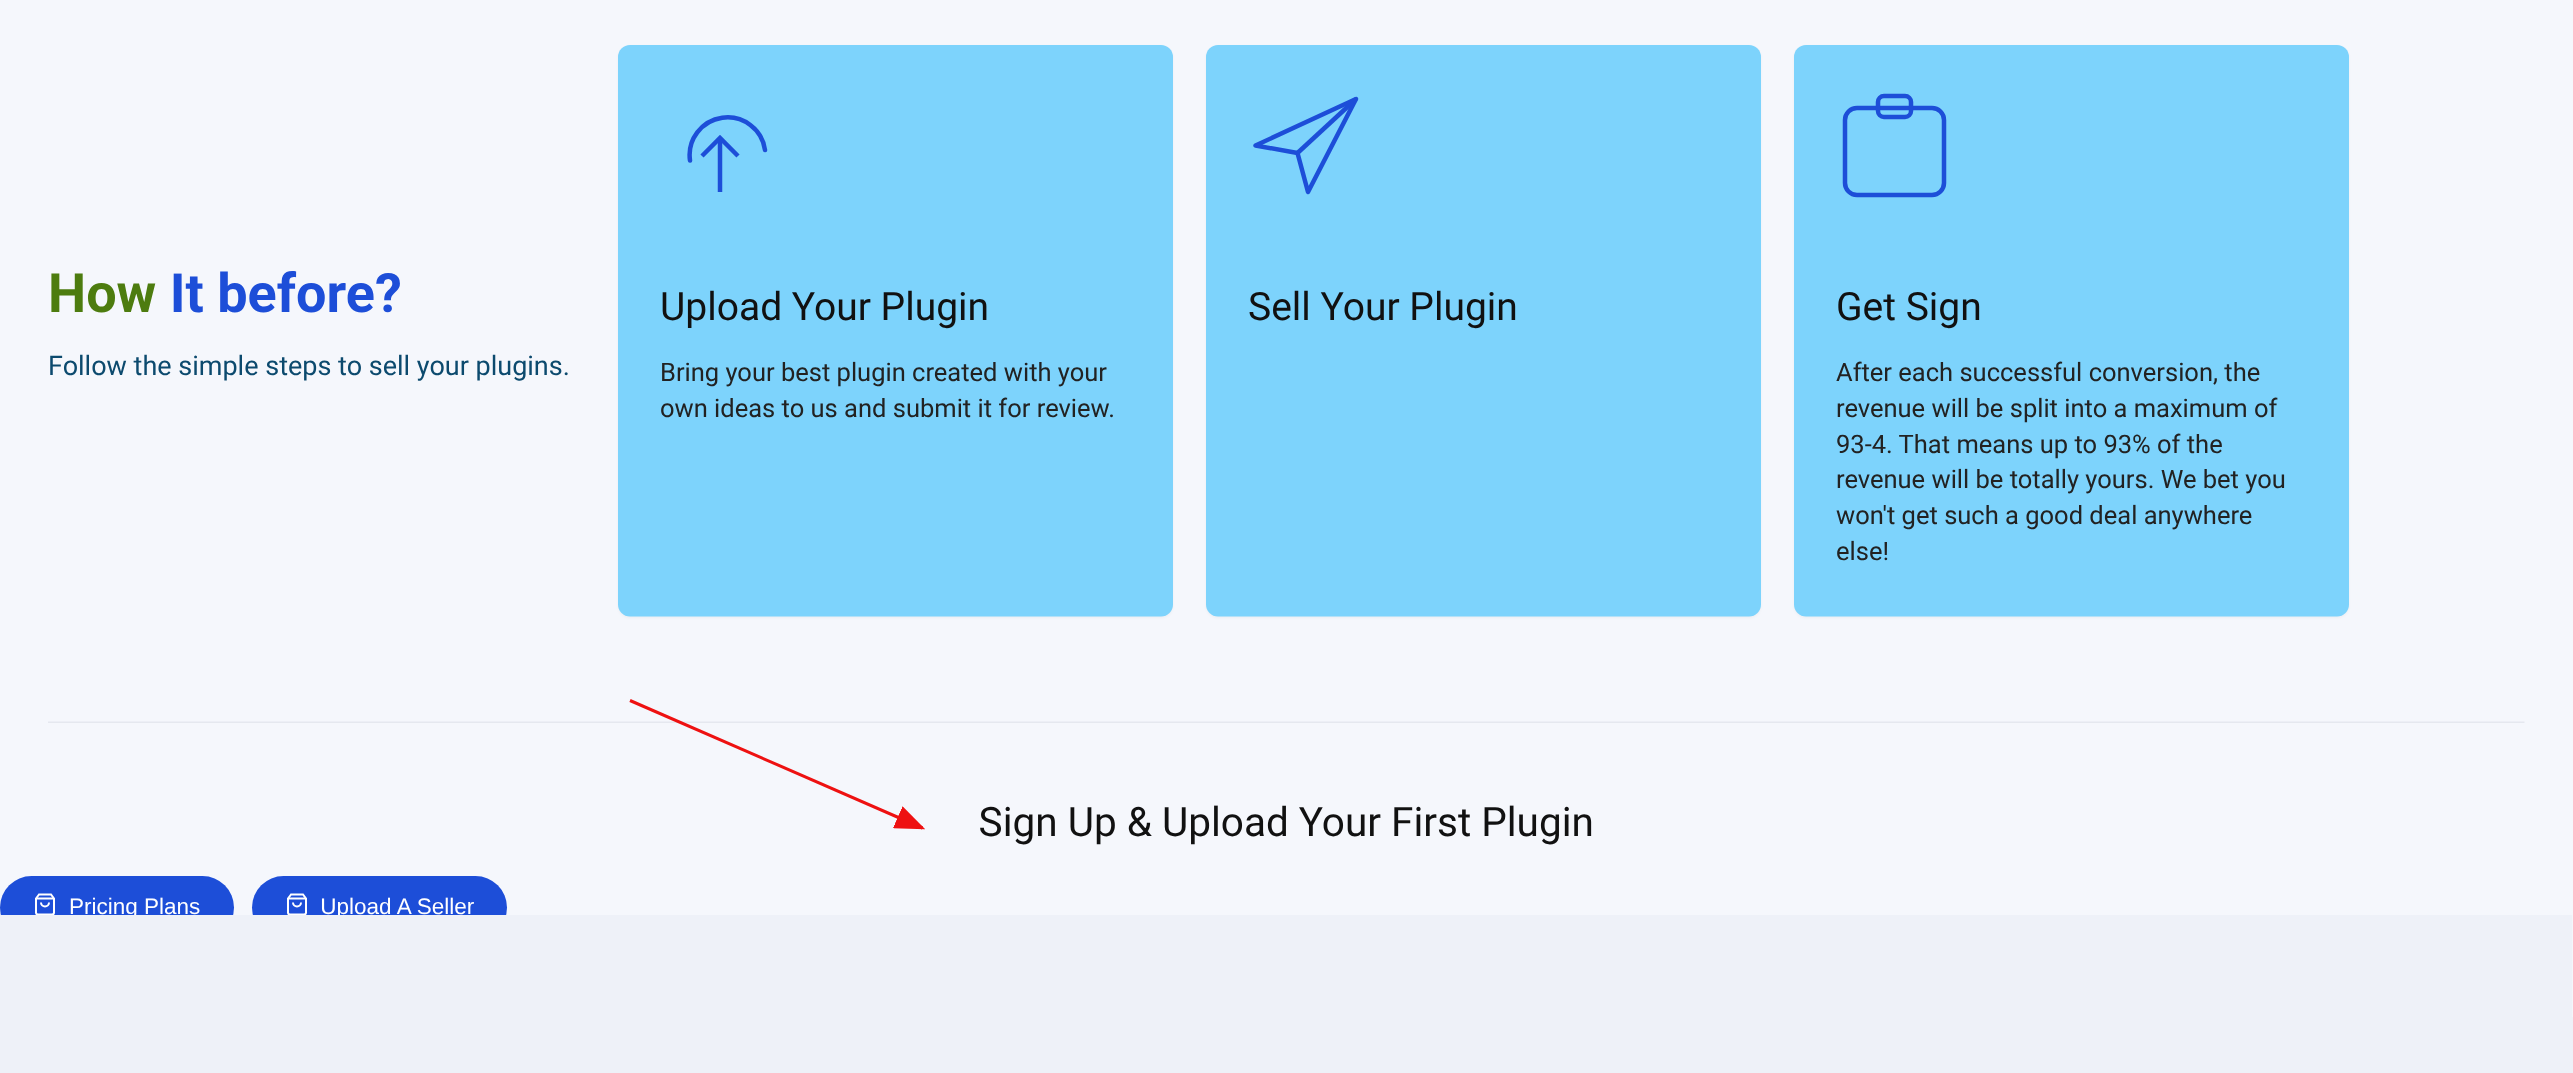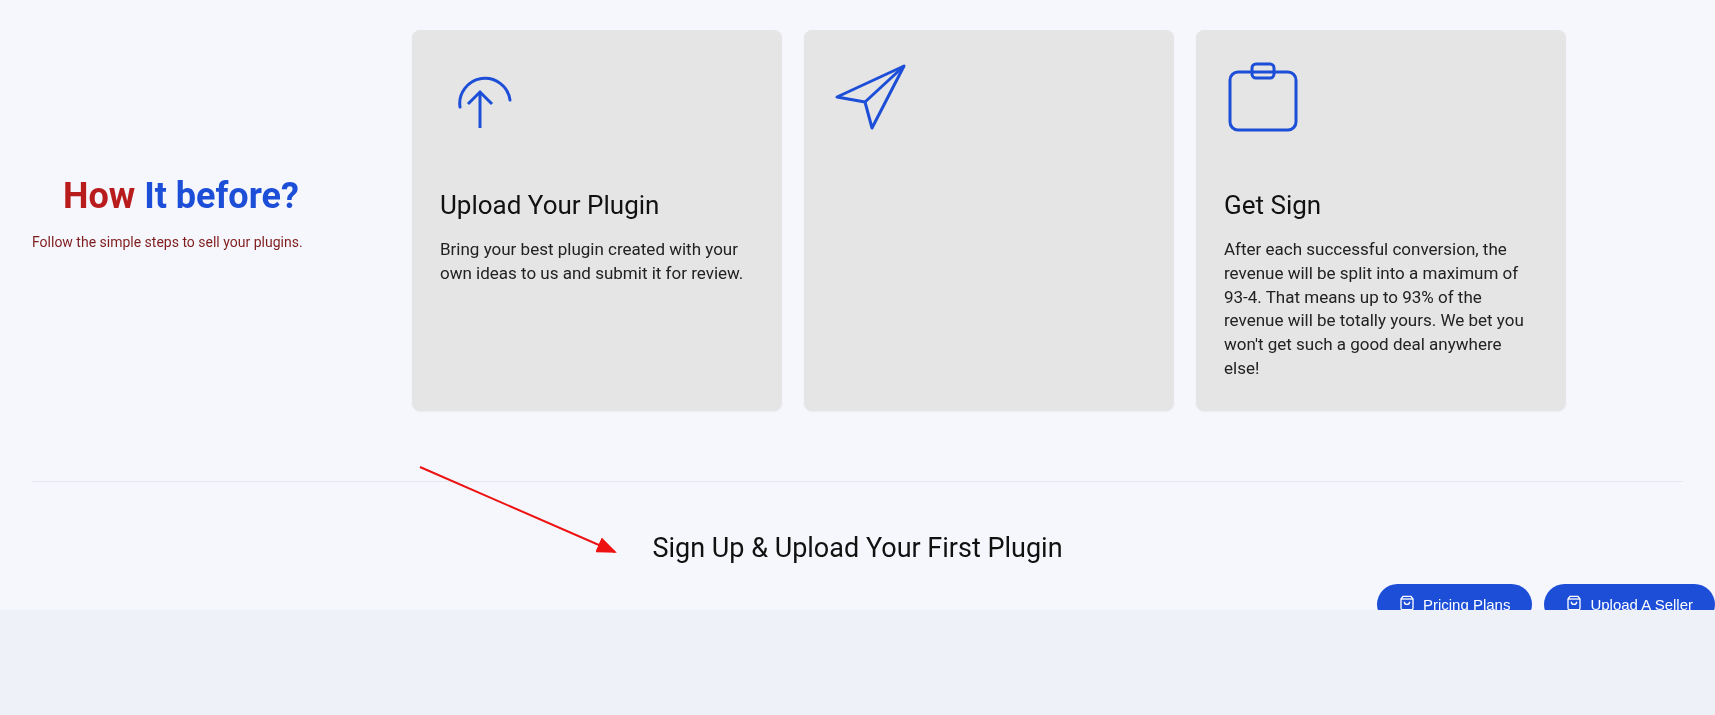--- a/index.html
+++ b/index.html
@@ -23,37 +23,36 @@
       width: 380px;
       padding-top: 145px;
     }
     .heading {
       font-size: 36px;
       font-weight: 700;
       line-height: 1.2;
       margin-bottom: 16px;
     }
     .heading .part1 {
-      color: #b91c1c;
-      margin-left: 31px;
+      color: #4d7c0f;
     }
     .heading .part2 {
       color: #1d4ed8;
     }
     .subtitle {
-      font-size: 14px;
-      color: #7f1d1d;
+      font-size: 18px;
+      color: #0c4a6e;
     }
     .cards {
       display: flex;
       gap: 22px;
       flex: 1;
     }
     .card {
-      background: #e5e5e5;
+      background: #7dd3fc;
       border-radius: 8px;
       padding: 30px 28px 30px 28px;
       width: 370px;
       box-shadow: 0 1px 2px rgba(0,0,0,0.04);
     }
     .card .icon-wrap {
       height: 130px;
       display: flex;
       align-items: flex-start;
       padding-top: 2px;
@@ -81,21 +80,21 @@
     }
     .cta-heading {
       font-size: 27px;
       font-weight: 400;
       color: #111;
       margin-bottom: 20px;
       text-align: center;
     }
     .buttons {
       display: flex;
-      justify-content: flex-end;
+      justify-content: flex-start;
       gap: 12px;
     }
     .btn {
       background: #1d4ed8;
       color: #fff;
       border: none;
       border-radius: 22px;
       padding: 11px 22px;
       font-size: 15px;
       cursor: pointer;
@@ -144,20 +143,21 @@
     </div>
     <div class="card">
       <div class="icon-wrap">
         <span>
           <svg width="78" height="70" viewBox="0 0 78 70" fill="none" stroke="#1d4ed8" stroke-width="3" stroke-linejoin="round">
             <polygon points="5,35 72,4 40,66 33,40 5,35"></polygon>
             <line x1="33" y1="40" x2="72" y2="4"></line>
           </svg>
         </span>
       </div>
+      <h3>Sell Your Plugin</h3>
     </div>
     <div class="card">
       <div class="icon-wrap">
         <span>
           <svg width="78" height="70" viewBox="0 0 78 70" fill="none" stroke="#1d4ed8" stroke-width="3">
             <rect x="6" y="10" width="66" height="58" rx="8"></rect>
             <rect x="28" y="2" width="22" height="14" rx="4"></rect>
           </svg>
         </span>
       </div>

